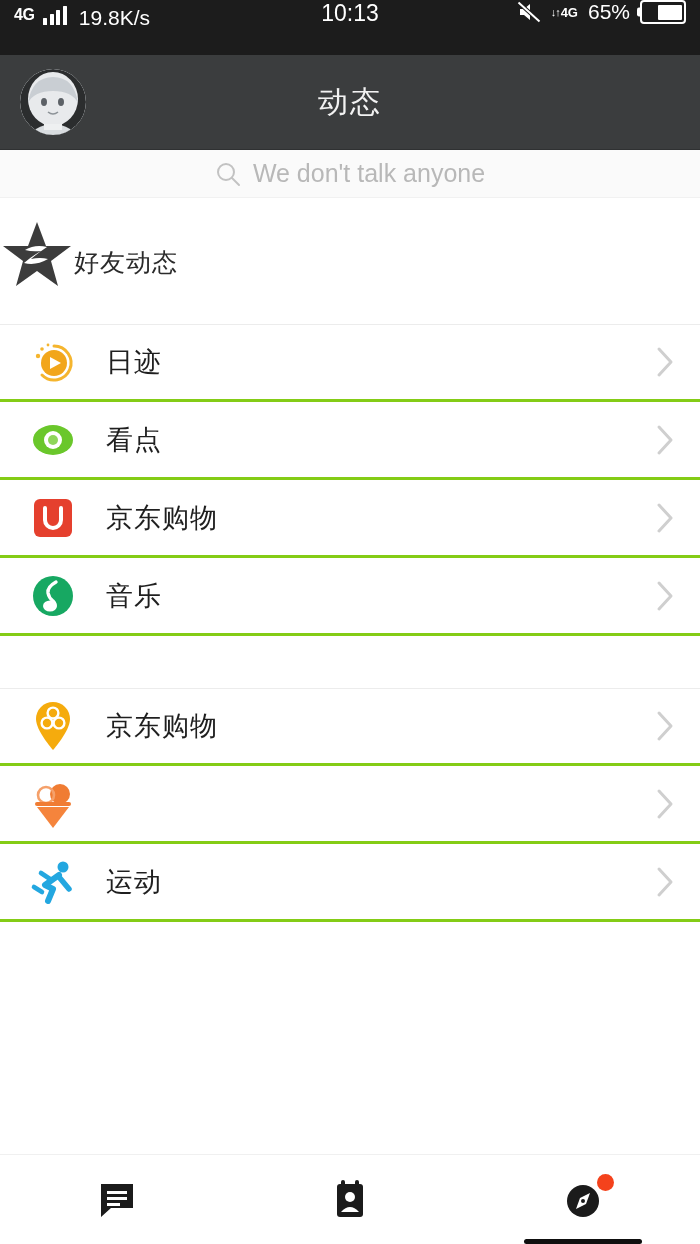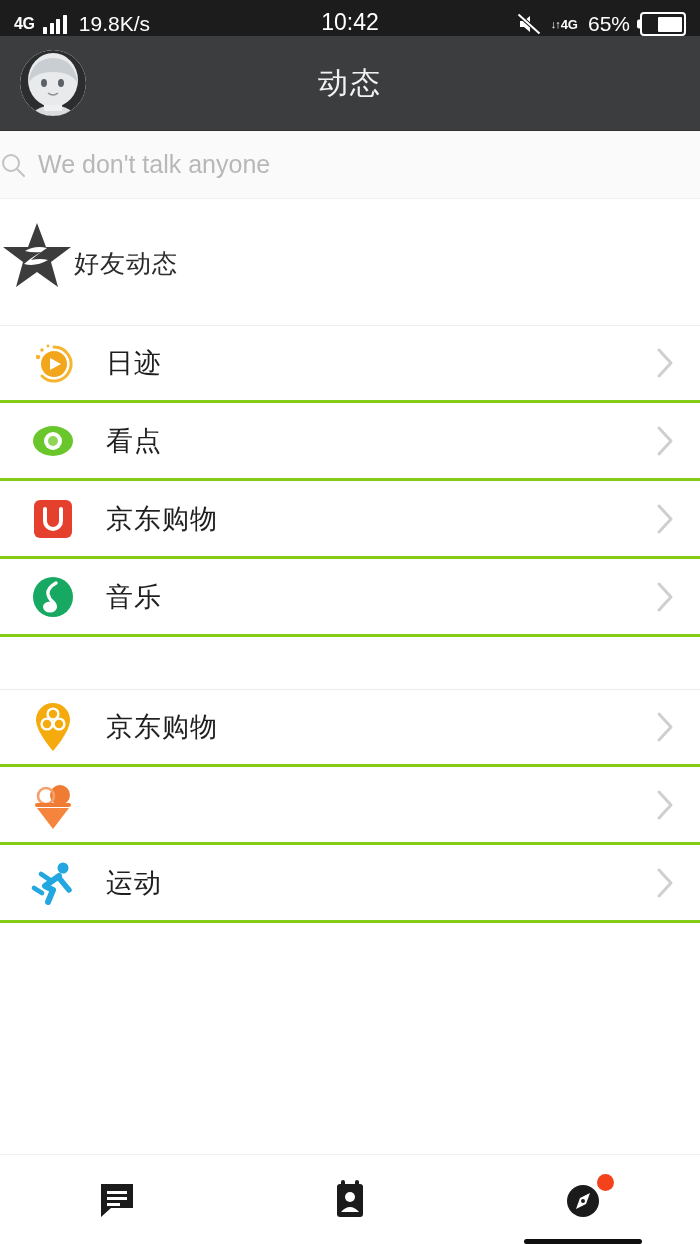--- a/index.html
+++ b/index.html
@@ -6,33 +6,33 @@
   html,body{ background:#ffffff; }
   body{
     width:700px; height:1244px;
     font-family:"Liberation Sans","DejaVu Sans",sans-serif;
     overflow:hidden; position:relative;
     -webkit-font-smoothing:antialiased;
   }
 
   
   .statusbar{
-    height:36px; background:#1c1c1c; color:#fff;
-    display:flex; align-items:flex-end; padding:0 14px;
+    height:55px; background:#1c1c1c; color:#fff;
+    display:flex; align-items:flex-start; padding:0 14px;
     position:relative;
   }
   .sb-left{ display:flex; align-items:center; gap:9px; }
   .sb-net{ font-size:16px; font-weight:bold; letter-spacing:-.5px; }
   .sb-bars{ display:flex; align-items:flex-end; gap:2.5px; height:20px; }
   .sb-bars i{ width:4px; background:#fff; display:block; border-radius:.5px; }
   .sb-bars i:nth-child(1){ height:7px; }
   .sb-bars i:nth-child(2){ height:11px; }
   .sb-bars i:nth-child(3){ height:15px; }
   .sb-bars i:nth-child(4){ height:19px; }
-  .sb-speed{ font-size:21px; font-weight:500; margin-left:3px; }
+  .sb-speed{ font-size:21px; font-weight:500; margin-left:3px;margin-top:6px; }
   .sb-time{
     position:absolute; left:0; right:0; text-align:center;
     font-size:23px; font-weight:500; pointer-events:none;
   }
   .sb-right{ margin-left:auto; display:flex; align-items:center; gap:10px; }
   .sb-mute{ width:24px; height:22px; position:relative; }
   .sb-4g{ display:flex; align-items:center; gap:1px; }
   .sb-4g-t{ font-size:13px; font-weight:bold; line-height:1; }
   .sb-4g-a{ font-size:11px; line-height:1; letter-spacing:-1px; }
   .sb-pct{ font-size:21px; font-weight:500; }
@@ -57,22 +57,22 @@
     background:#cfd3d6; flex:none; position:relative;
   }
   .avatar svg{ display:block; width:100%; height:100%; }
   .header-title{
     position:absolute; left:0; right:0; text-align:center;
     color:#f2f2f2; font-size:30px; letter-spacing:2px; pointer-events:none;
   }
 
   
   .searchbar{
-    height:68px; background:#fafafa; display:flex;
-    align-items:center; gap:12px;
+    height:48px; background:#fafafa; display:flex;
+    align-items:center; justify-content:center; gap:12px;
     border-bottom:1px solid #f1f1f1;
   }
   .search-icon{ width:26px; height:26px; flex:none; }
   .search-ph{ color:#b8b8b8; font-size:25px; }
 
   
   .feature{
     background:#fff; padding:22px 0 34px;
     display:flex; flex-direction:row; align-items:center;
   }
@@ -123,21 +123,21 @@
   <div class="sb-left">
     <span class="sb-net">4G</span>
     <span class="sb-bars">
         <i></i>
         <i></i>
         <i></i>
         <i></i>
       </span>
     <span class="sb-speed">19.8K/s</span>
   </div>
-  <div class="sb-time">10:42</div>
+  <div class="sb-time">10:13</div>
   <div class="sb-right">
     <span class="sb-mute">
       <svg viewBox="0 0 24 22">
           <path d="M3 8h4l6-5v16l-6-5H3z" fill="#fff"></path>
           <path d="M1.5 1.5 L22.5 20.5" stroke="#1c1c1c" stroke-width="4"></path>
           <path d="M1.5 1.5 L22.5 20.5" stroke="#fff" stroke-width="2"></path>
         </svg>
     </span>
     <span class="sb-4g">
       <span class="sb-4g-a">↓↑</span>

